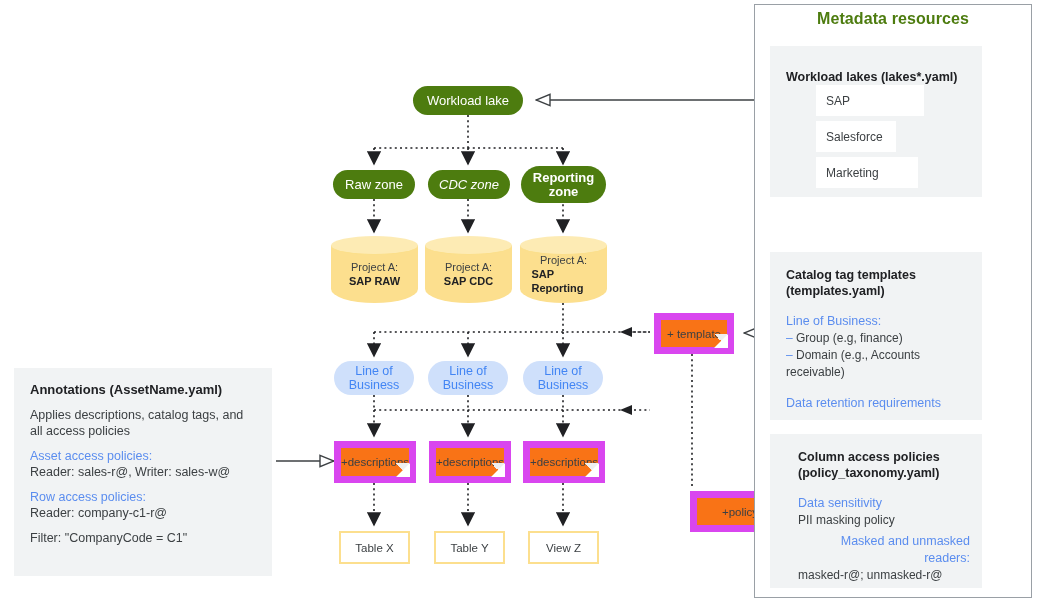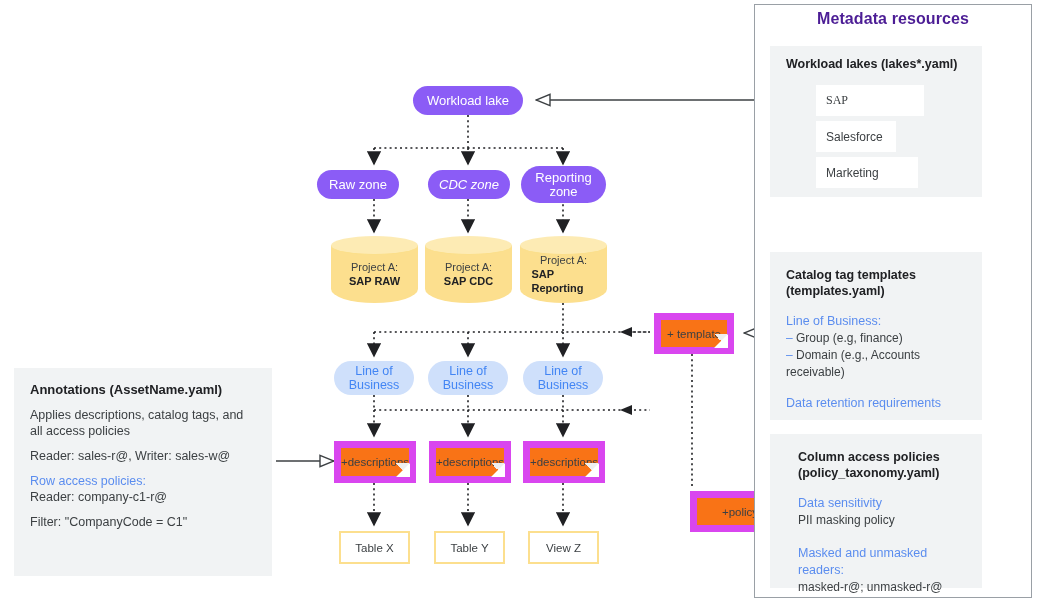--- a/index.html
+++ b/index.html
@@ -10,21 +10,21 @@
     -webkit-font-smoothing:antialiased;
   }
   .stage{position:absolute;inset:0;}
   svg.wires{position:absolute;left:0;top:0;width:1040px;height:602px;overflow:visible;pointer-events:none;}
 
   
   .node{position:absolute;box-sizing:border-box;display:flex;align-items:center;justify-content:center;text-align:center;}
 
   
   .pill-blue{
-    background:#8b5cf6;color:#ffffff;border-radius:999px;
+    background:#4d7c0f;color:#ffffff;border-radius:999px;
     font-size:13px;line-height:15px;font-weight:400;
   }
   .pill-lob{
     background:#cfe0fb;color:#4285f4;border-radius:999px;
     font-size:12.5px;line-height:14px;
   }
 
   
   .cyl{position:absolute;}
   .cyl .body{
@@ -79,21 +79,21 @@
   .ann p{margin:0 0 9px 0;font-size:12.5px;line-height:16px;color:#3c4043;}
   .ann .hd{color:#5b8def;font-size:12.5px;line-height:16px;margin:0;}
 
   
   .meta{
     position:absolute;left:754px;top:4px;width:278px;height:594px;
     border:1px solid #9aa0a6;box-sizing:border-box;background:#ffffff;
   }
   .meta-title{
     position:absolute;left:754px;top:10px;width:278px;text-align:center;
-    font-size:16px;font-weight:700;color:#4c1d95;letter-spacing:.1px;
+    font-size:16px;font-weight:700;color:#4d7c0f;letter-spacing:.1px;
   }
   .card{position:absolute;background:#f1f3f4;box-sizing:border-box;}
   .card h4{margin:0;font-size:12.5px;font-weight:700;color:#202124;line-height:16px;}
   .card .blue{color:#5b8def;font-size:12.5px;line-height:17px;}
   .card .txt{color:#3c4043;font-size:12px;line-height:17px;}
   .card .dash{color:#5b8def;}
   .lake-item{
     position:absolute;background:#ffffff;display:flex;align-items:center;
     padding-left:10px;font-size:12px;color:#3c4043;box-sizing:border-box;
   }
@@ -173,27 +173,27 @@
       <path d="M788,511 L744,511" marker-end="url(#hollowArrow)"></path>
 
       <path d="M276,461 L334,461" marker-end="url(#hollowArrow)"></path>
     </g>
   </svg>
 
   <div class="node pill-blue" style="left:413px;top:86px;width:110px;height:29px;">
     <span>Workload lake</span>
   </div>
 
-  <div class="node pill-blue" style="left:317px;top:170px;width:82px;height:29px;">
+  <div class="node pill-blue" style="left:333px;top:170px;width:82px;height:29px;">
     <span>Raw zone</span>
   </div>
   <div class="node pill-blue" style="left:428px;top:170px;width:82px;height:29px;font-style:italic;">
     <span>CDC zone</span>
   </div>
-  <div class="node pill-blue" style="left:521px;top:166px;width:85px;height:37px;line-height:14px;padding:16px 8px;">
+  <div class="node pill-blue" style="left:521px;top:166px;width:85px;height:37px;line-height:14px;padding:16px 8px;font-weight:bold;">
     <span>Reporting zone</span>
   </div>
 
   <div class="cyl" style="left:331px;top:236px;width:87px;height:67px;">
     <div class="body"></div>
     <div class="top"></div>
     <div class="lbl">
       <span>Project A:</span>
       <b>SAP RAW</b>
     </div>
@@ -255,33 +255,34 @@
   <div class="tbl" style="left:434px;top:531px;width:71px;height:33px;">
     <span>Table Y</span>
   </div>
   <div class="tbl" style="left:528px;top:531px;width:71px;height:33px;">
     <span>View Z</span>
   </div>
 
   <div class="ann">
     <h3>Annotations (AssetName.yaml)</h3>
     <p>Applies descriptions, catalog tags, and all access policies</p>
+    <p class="hd">Asset access policies:</p>
     <p>Reader: sales-r@, Writer: sales-w@</p>
     <p class="hd">Row access policies:</p>
     <p>Reader: company-c1-r@</p>
     <p>Filter: "CompanyCode = C1"</p>
   </div>
 
   <div class="meta"></div>
   <div class="meta-title">Metadata resources</div>
 
-  <div class="card" style="left:770px;top:46px;width:212px;height:151px;padding:10px 0 0 16px;">
+  <div class="card" style="left:770px;top:46px;width:212px;height:151px;padding:23px 0 0 16px;">
     <h4>Workload lakes (lakes*.yaml)</h4>
   </div>
-  <div class="lake-item" style="left:816px;top:85px;width:108px;height:31px;font-family:Liberation Serif, serif;">
+  <div class="lake-item" style="left:816px;top:85px;width:108px;height:31px;">
     <span>SAP</span>
   </div>
   <div class="lake-item" style="left:816px;top:121px;width:80px;height:31px;">
     <span>Salesforce</span>
   </div>
   <div class="lake-item" style="left:816px;top:157px;width:102px;height:31px;">
     <span>Marketing</span>
   </div>
 
   <div class="card" style="left:770px;top:252px;width:212px;height:168px;padding:15px 12px 0 16px;">
@@ -297,17 +298,17 @@
       <span>Domain (e.g., Accounts receivable)</span>
     </div>
     <div class="blue" style="margin-top:14px;">Data retention requirements</div>
   </div>
 
   <div class="card" style="left:770px;top:434px;width:212px;height:154px;padding:15px 12px 0 28px;">
     <h4>Column access policies</h4>
     <h4 style="margin-bottom:14px;">(policy_taxonomy.yaml)</h4>
     <div class="blue">Data sensitivity</div>
     <div class="txt">PII masking policy</div>
-    <div class="blue" style="margin-top:16px;">Masked and unmasked readers:</div>
+    <div class="blue" style="margin-top:4px;text-align:right;">Masked and unmasked readers:</div>
     <div class="txt">masked-r@; unmasked-r@</div>
   </div>
 
 </div>
 
 </body></html>

